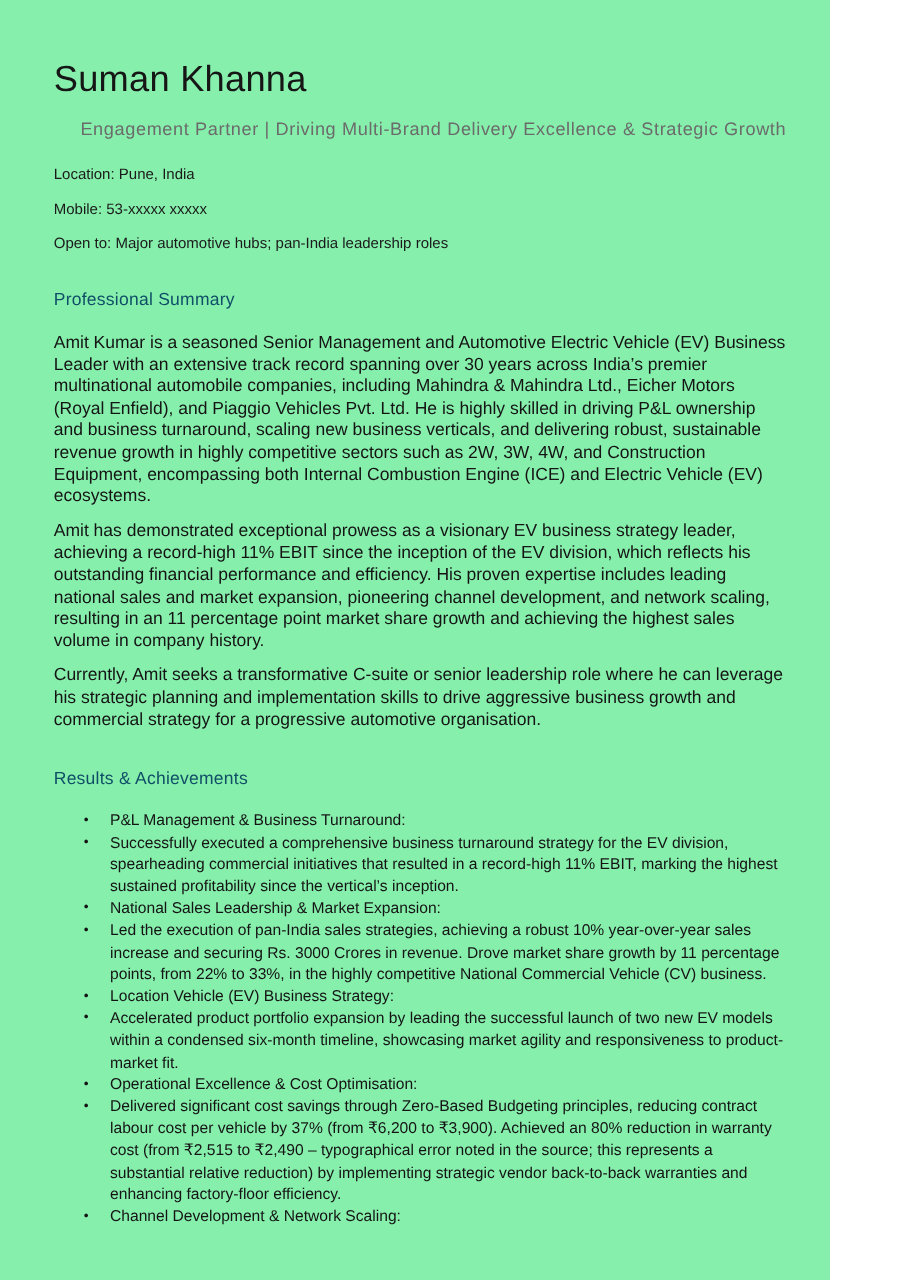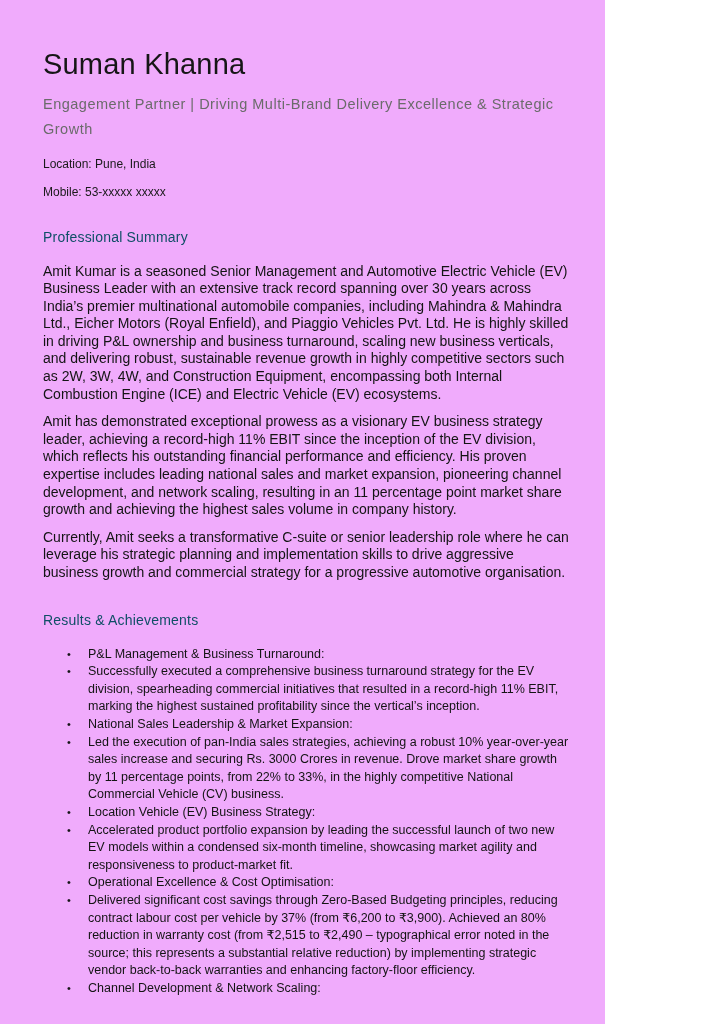--- a/index.html
+++ b/index.html
@@ -2,42 +2,43 @@
 <html><head>
 <meta charset="utf-8">
 <style>
   * { margin: 0; padding: 0; box-sizing: border-box; }
   html, body { background: #ffffff; }
   body {
     font-family: "Liberation Sans", "DejaVu Sans", sans-serif;
     -webkit-font-smoothing: antialiased;
   }
   .page {
-    width: 605px;
+    width: 664px;
     height: 1024px;
-    background: #f0abfc;
+    background: #86efac;
     padding: 47px 35px 0 43px;
     overflow: hidden;
     position: relative;
   }
   .name {
     font-size: 29px;
     font-weight: 500;
     color: #161616;
     letter-spacing: 0.2px;
     line-height: 34px;
   }
   .subtitle {
     margin-top: 11px;
     font-size: 14.5px;
     line-height: 25px;
     color: #6b6b6b;
     letter-spacing: 0.5px;
     max-width: 612px;
     font-weight: 400;
+    text-align: right;
   }
   .contact-block { margin-top: 15px; }
   .contact-line {
     font-size: 12px;
     color: #1a1a1a;
     line-height: 14px;
     margin-bottom: 13.5px;
   }
   .section-title {
     font-size: 14px;
@@ -78,20 +79,21 @@
 
 <div class="page">
 
   <h1 class="name">Suman Khanna</h1>
 
   <p class="subtitle">Engagement Partner | Driving Multi-Brand Delivery Excellence &amp; Strategic Growth</p>
 
   <div class="contact-block">
     <p class="contact-line">Location: Pune, India</p>
     <p class="contact-line">Mobile: 53-xxxxx xxxxx</p>
+    <p class="contact-line">Open to: Major automotive hubs; pan-India leadership roles</p>
   </div>
 
   <h2 class="section-title">Professional Summary</h2>
 
   <p class="para">Amit Kumar is a seasoned Senior Management and Automotive Electric Vehicle (EV) Business Leader with an extensive track record spanning over 30 years across India’s premier multinational automobile companies, including Mahindra &amp; Mahindra Ltd., Eicher Motors (Royal Enfield), and Piaggio Vehicles Pvt. Ltd. He is highly skilled in driving P&amp;L ownership and business turnaround, scaling new business verticals, and delivering robust, sustainable revenue growth in highly competitive sectors such as 2W, 3W, 4W, and Construction Equipment, encompassing both Internal Combustion Engine (ICE) and Electric Vehicle (EV) ecosystems.</p>
   <p class="para">Amit has demonstrated exceptional prowess as a visionary EV business strategy leader, achieving a record-high 11% EBIT since the inception of the EV division, which reflects his outstanding financial performance and efficiency. His proven expertise includes leading national sales and market expansion, pioneering channel development, and network scaling, resulting in an 11 percentage point market share growth and achieving the highest sales volume in company history.</p>
   <p class="para">Currently, Amit seeks a transformative C-suite or senior leadership role where he can leverage his strategic planning and implementation skills to drive aggressive business growth and commercial strategy for a progressive automotive organisation.</p>
 
   <h2 class="section-title">Results &amp; Achievements</h2>
 

